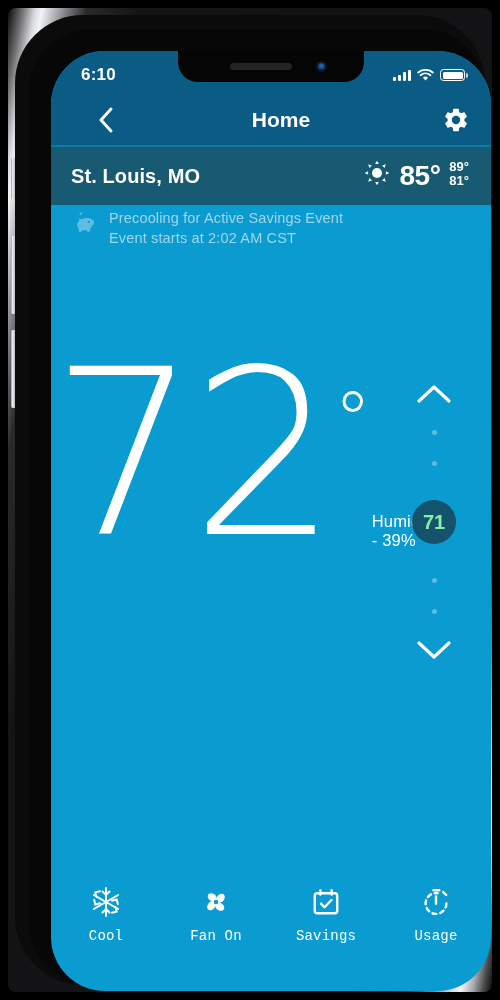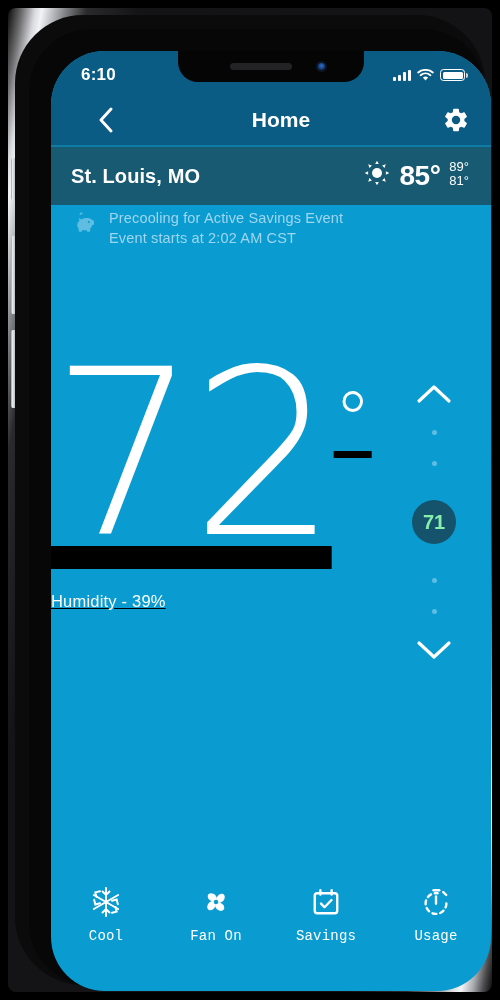--- a/index.html
+++ b/index.html
@@ -131,39 +131,39 @@
     background:#175a72;
     border-top:2px solid #0d7ca5;
     z-index:14;
     display:flex; align-items:center; justify-content:space-between;
     padding:0 22px 0 20px;
     color:#fff;
   }
   #location-name { font-size:20px; font-weight:bold; letter-spacing:.1px; }
   #weather-right { display:flex; align-items:flex-start; gap:9px; }
   #outdoor-temp { font-size:28px; font-weight:bold; letter-spacing:-.5px; }
-  #hi-lo { display:flex; flex-direction:column; line-height:1.08; font-size:13px; font-weight:normal; }
+  #hi-lo { display:flex; flex-direction:column; line-height:1.08; font-size:13px; font-weight:bold; }
 
   
   #event-banner {
     position:absolute; top:144px; left:0; right:15px;
     padding:15px 20px 10px 22px;
     display:flex; gap:12px; align-items:flex-start;
     z-index:12;
   }
   #event-text { display:flex; flex-direction:column; gap:4px; }
   .event-line { font-size:14.5px; color:#9fd6ee; letter-spacing:.15px; }
 
   
   #main-area {
     position:absolute; top:180px; left:0; right:0; bottom:120px;
   }
   #temp-block {
     position:absolute; left:0; right:96px; top:130px;
-    display:flex; flex-direction:column; align-items:flex-start;text-decoration:underline;
+    display:flex; flex-direction:row; align-items:flex-end;
   }
   #temp-row { display:flex; align-items:flex-start; }
   #setpoint-temp {
     font-size:230px; line-height:.82; color:#fff;
     font-family:"DejaVu Sans", sans-serif; font-weight:100;
     letter-spacing:-6px;
   }
   #setpoint-degree {
     font-size:76px; color:#fff; line-height:1;
     font-family:"DejaVu Sans", sans-serif; font-weight:100;

